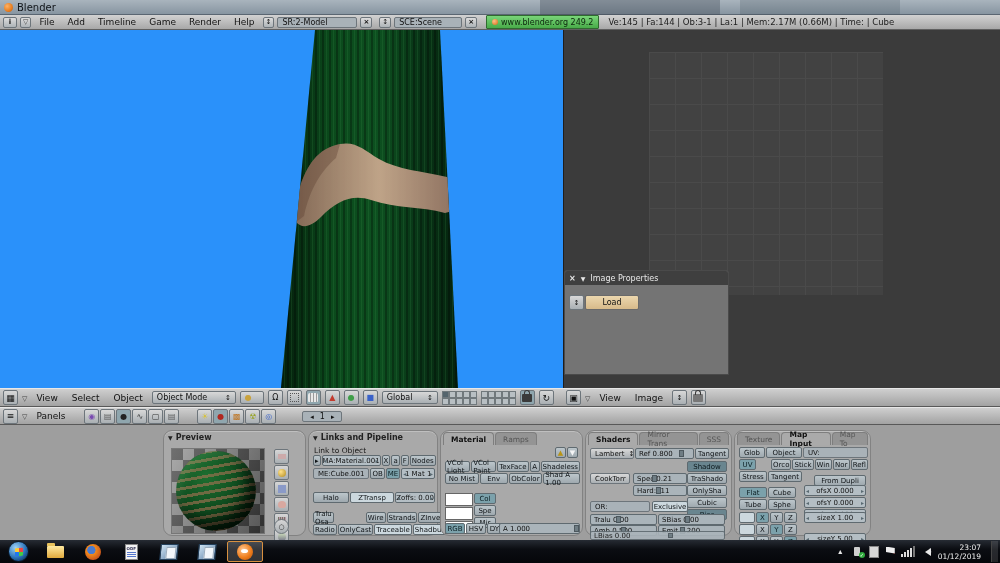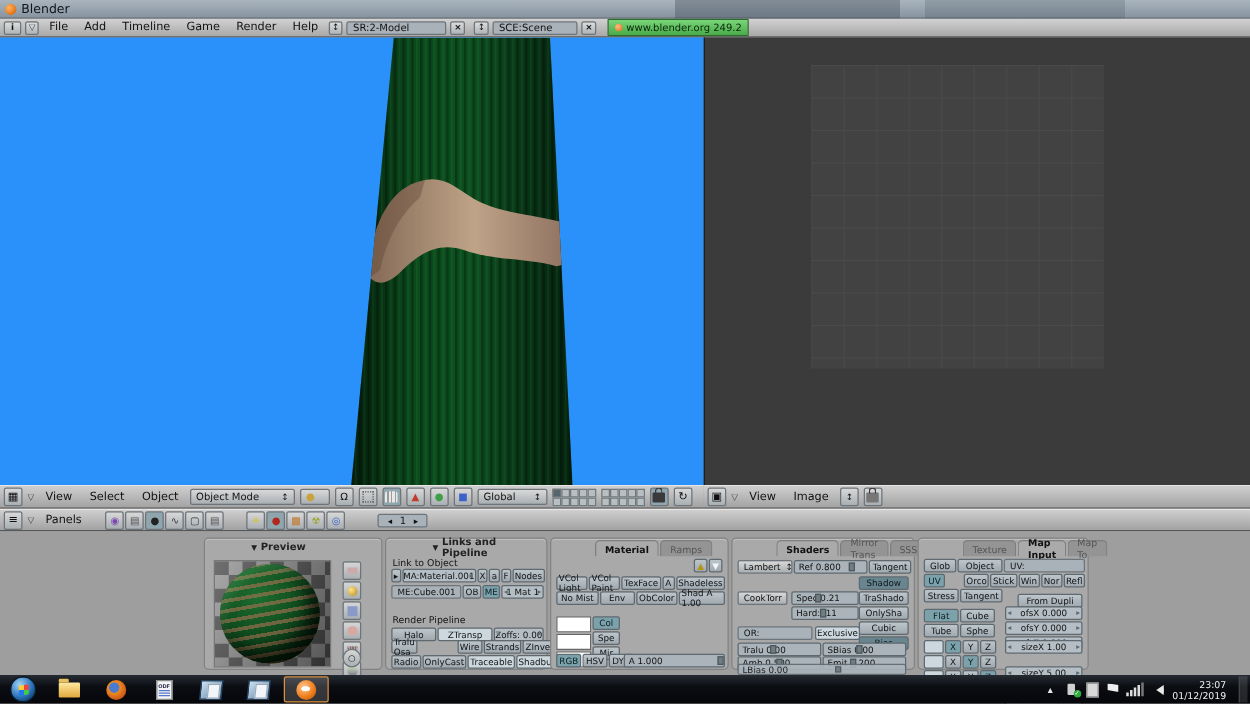--- a/index.html
+++ b/index.html
@@ -52,21 +52,21 @@
     display:inline-flex;align-items:center;font-size:8px;padding:0 4px;gap:4px;box-sizing:border-box;}
   .mini{width:13px;height:13px;border:1px solid #6d757b;border-radius:2px;
     background:linear-gradient(#d8d8d8,#a9afb3);display:inline-flex;align-items:center;justify-content:center;font-size:8px;}
   .mini.pressed,.drop.pressed{background:#8fa6ae;}
   .layergrid{display:grid;grid-template-columns:repeat(5,7px);grid-template-rows:7px 7px;gap:0;}
   .layergrid b{border:1px solid #70787c;background:#b8bfc3;}
   .layergrid b.act{background:#55656d;}
   
   .bbody{left:0;top:425px;width:1000px;height:115px;background:#9e9e9e;}
   .panel{position:absolute;top:5px;height:106px;background:#a9a9a9;border:1px solid #828282;
-    border-radius:4px;box-shadow:inset 0 1px 0 #bfbfbf;box-sizing:border-box;padding-left:33px;}
+    border-radius:9px;box-shadow:inset 0 1px 0 #bfbfbf;box-sizing:border-box;}
   .phead2{height:13px;display:flex;align-items:center;gap:3px;padding:0 4px;font-size:8px;font-weight:bold;color:#222;}
   .tabrow{display:flex;height:13px;margin:1px 2px 0 2px;gap:1px;}
   .tab{padding:0 7px;border:1px solid #7e7e7e;border-bottom:none;border-radius:4px 4px 0 0;
     background:#949494;font-size:7.5px;display:flex;align-items:center;color:#555;}
   .tab.active{background:#aaaaaa;color:#111;font-weight:bold;}
   .lbl{font-size:7.5px;color:#151515;}
   .b{border:1px solid #5f6a70;background:linear-gradient(#bcc6cb,#9fa9af);border-radius:2px;
      font-size:7px;height:11px;display:inline-flex;align-items:center;justify-content:center;
      color:#101417;box-sizing:border-box;padding:0 1px;}
   .b.on{background:#ccd8de;}
@@ -170,20 +170,21 @@
   <span class="hbtn i-ud"></span>
   <span class="field" style="width:80px;">SR:2-Model</span>
   <span class="hbtn i-x"></span>
   <span class="hbtn i-ud" style="margin-left:4px;"></span>
   <span class="field" style="width:68px;">SCE:Scene</span>
   <span class="hbtn i-x"></span>
   <span class="verbadge" style="margin-left:6px;">
       <i></i>
       <span>www.blender.org 249.2</span>
     </span>
+  <span class="stats">Ve:145 | Fa:144 | Ob:3-1 | La:1 | Mem:2.17M (0.66M) | Time: | Cube</span>
 </div>
 
 <div class="abs vp3d">
   <svg width="563" height="358">
     <defs>
       <linearGradient id="trunkg" x1="0" y1="0" x2="1" y2="0">
         <stop offset="0" stop-color="#041d0b"></stop>
           <stop offset="0.28" stop-color="#0b4a1c"></stop>
         <stop offset="0.55" stop-color="#0d5020"></stop>
           <stop offset="0.8" stop-color="#083316"></stop>
@@ -209,20 +210,29 @@
                C 398,140 422,141 447,147 L 462,158 C 464,172 459,181 445,183
                C 420,176 397,179 371,170 C 352,164 337,171 321,187
                C 311,197 302,199 296,192 Z" fill="url(#bandg)" opacity="0.96"></path>
       <path d="M 299,160 C 306,136 318,118 340,114 L 336,128 C 322,140 310,158 304,186 L 296,192 Z" fill="rgba(90,60,45,0.35)"></path>
     </g>
   </svg>
 </div>
 
 <div class="abs uvvp">
   <div class="abs uvgrid"></div>
+  <div class="abs imgpanel">
+    <div class="phead">
+      <span class="i-x"></span>
+      <span class="i-tridn"></span>
+      <span>Image Properties</span>
+    </div>
+    <span class="mini i-ud imgdrop"></span>
+    <div class="loadbtn">Load</div>
+  </div>
 </div>
 
 <div class="abs edhead vp3dhead">
   <span class="mini i-grid"></span>
   <span class="i-chev"></span>
   <span class="menu-item">View</span>
   <span class="menu-item">Select</span>
   <span class="menu-item">Object</span>
   <span class="drop" style="width:84px;justify-content:space-between;">
       <span>Object Mode</span>
@@ -358,21 +368,21 @@
       <span class="b" style="width:11px;">F</span>
       <span class="b" style="width:30px;">Nodes</span>
     </div>
     <div style="position:absolute;left:4px;top:37px;display:flex;gap:1px;width:122px;">
       <span class="field" style="flex:1;height:11px;font-size:7px;">ME:Cube.001</span>
       <span class="b" style="width:15px;">OB</span>
       <span class="b cy" style="width:15px;">ME</span>
       <span class="num" style="width:36px;">1 Mat 1</span>
     </div>
     <div class="lbl" style="position:absolute;left:5px;top:60px;">Render Pipeline</div>
-    <div style="position:absolute;left:4px;top:71px;display:flex;gap:1px;width:122px;align-items:flex-end;">
+    <div style="position:absolute;left:4px;top:61px;display:flex;gap:1px;width:122px;align-items:flex-end;">
       <span class="b" style="width:36px;">Halo</span>
       <span class="b on" style="width:44px;">ZTransp</span>
       <span class="num" style="flex:1;">Zoffs: 0.00</span>
     </div>
     <div style="position:absolute;left:4px;top:81px;display:flex;gap:1px;width:122px;">
       <span class="b" style="flex:1;">Tralu Osa</span>
       <span class="b" style="flex:1;margin-left:31px;">Wire</span>
       <span class="b" style="flex:1;">Strands</span>
       <span class="b" style="flex:1;">ZInvert</span>
     </div>

